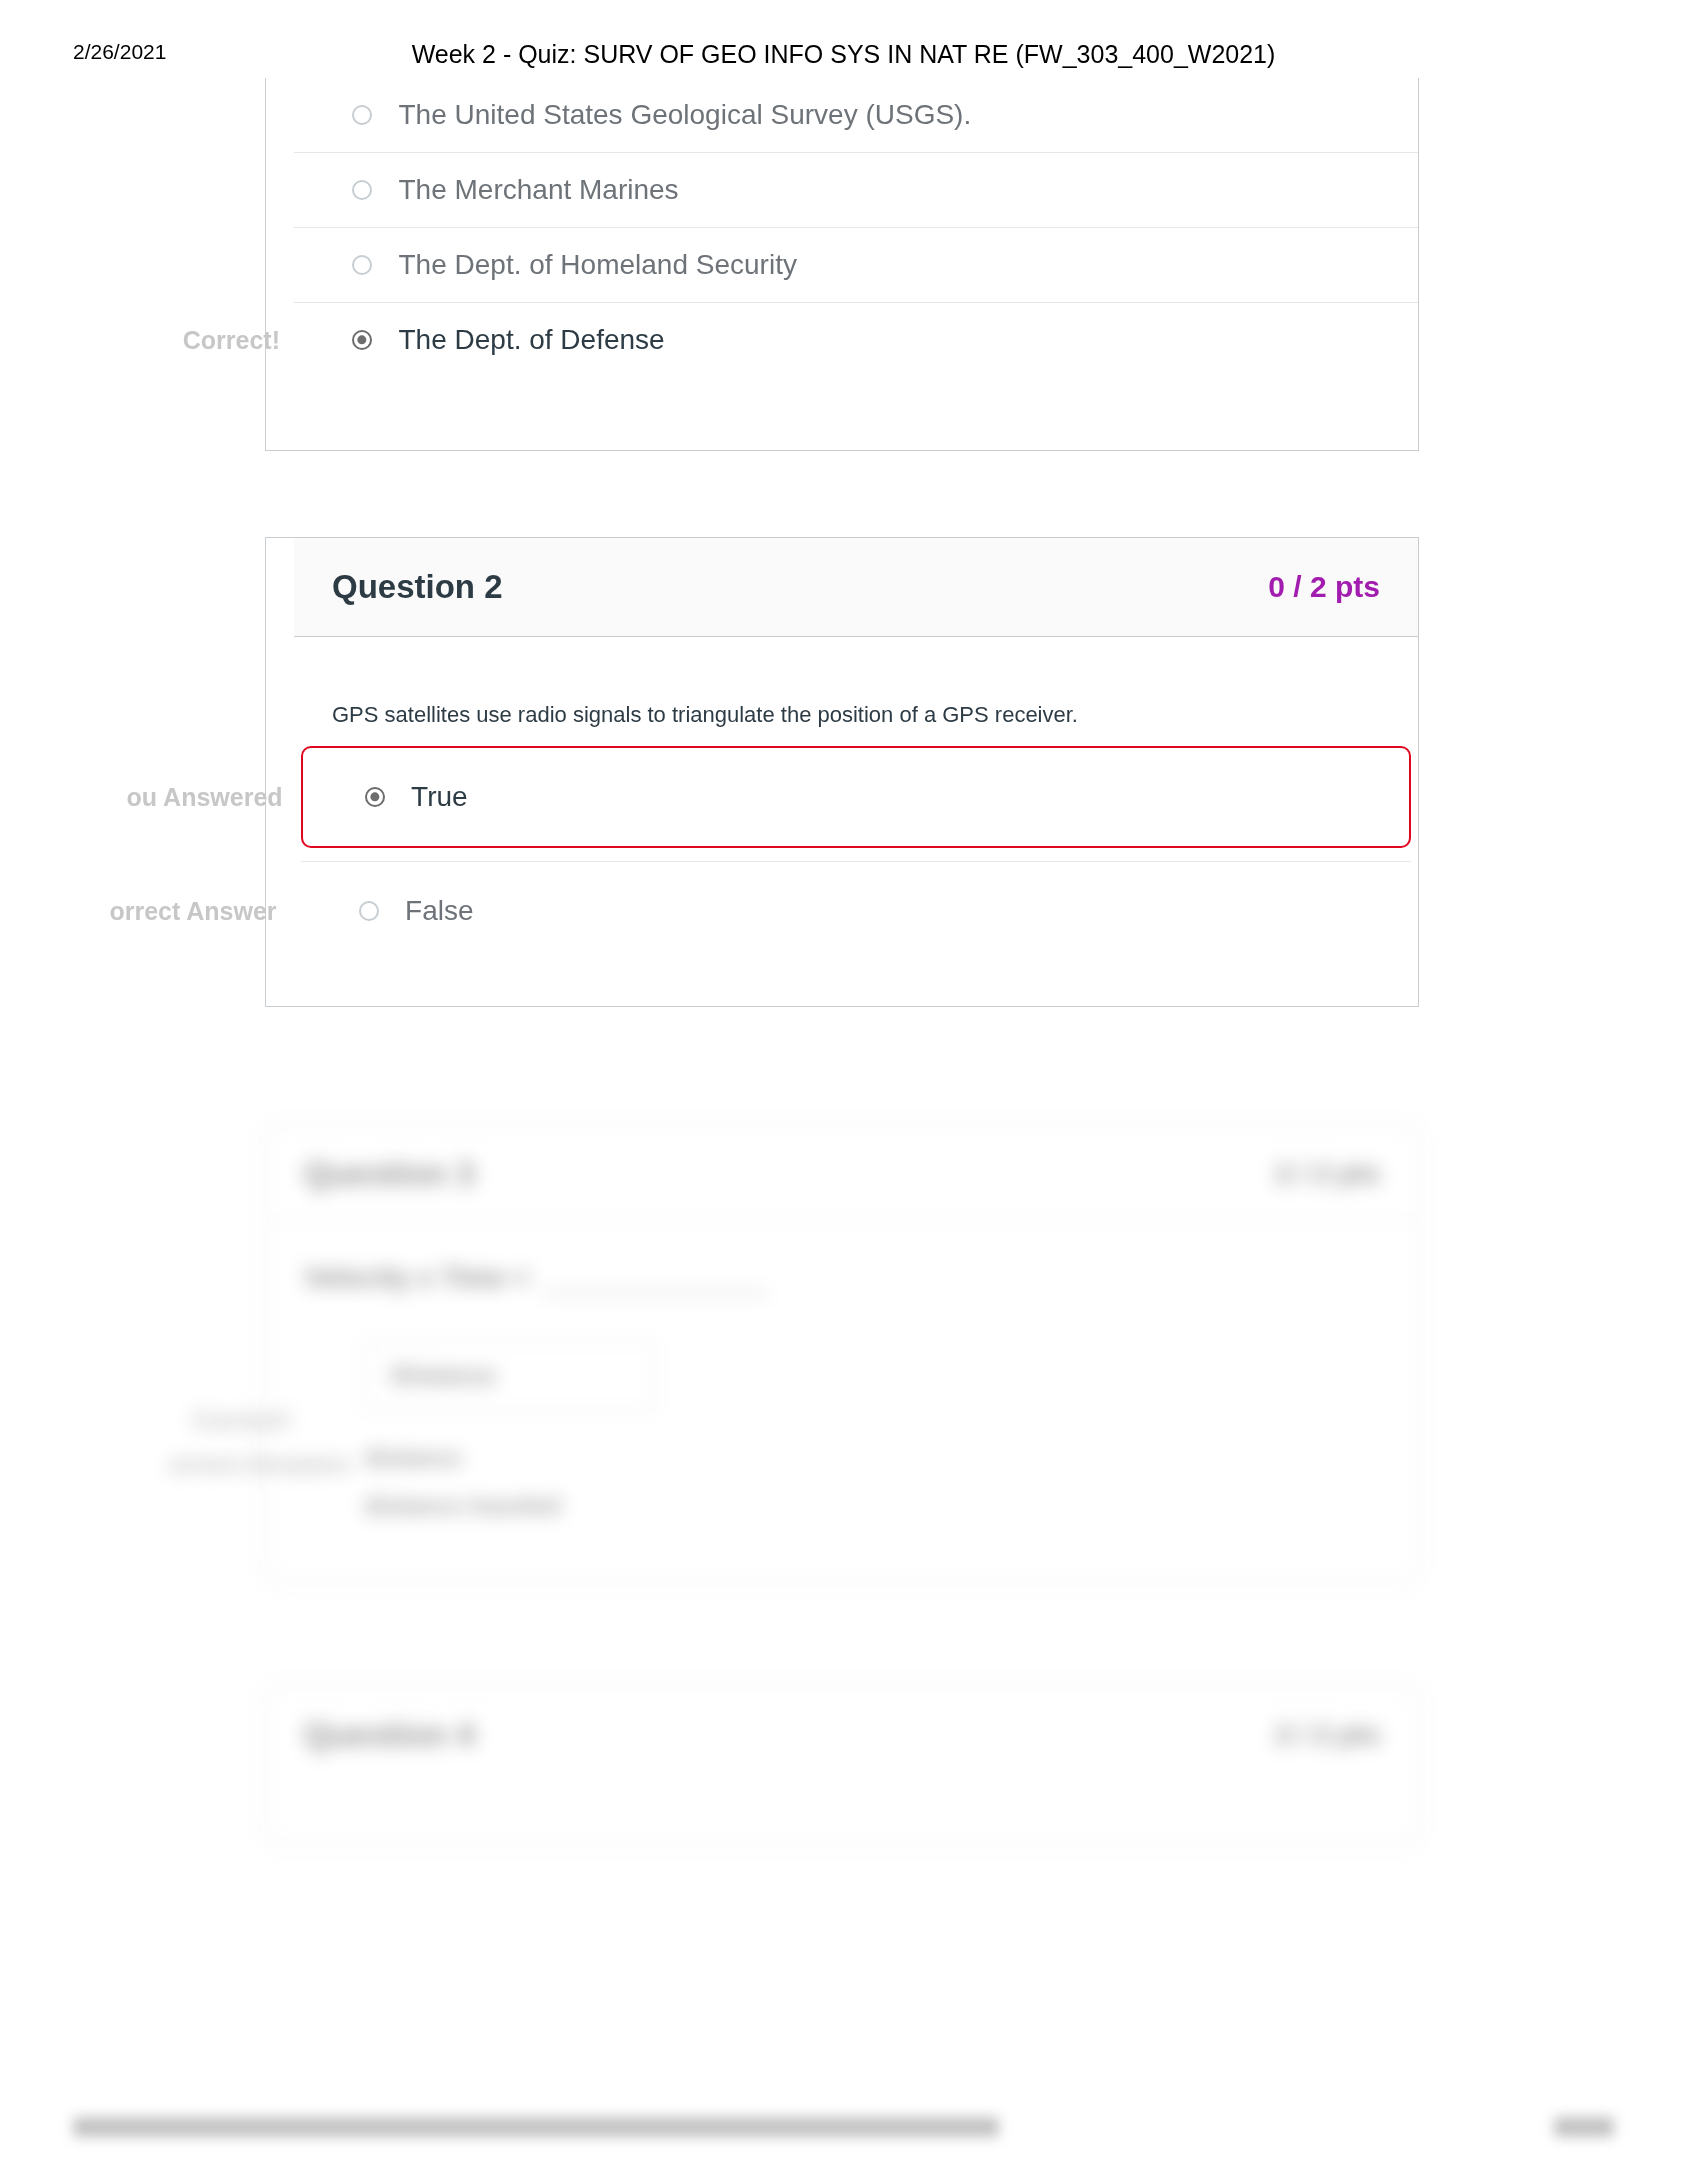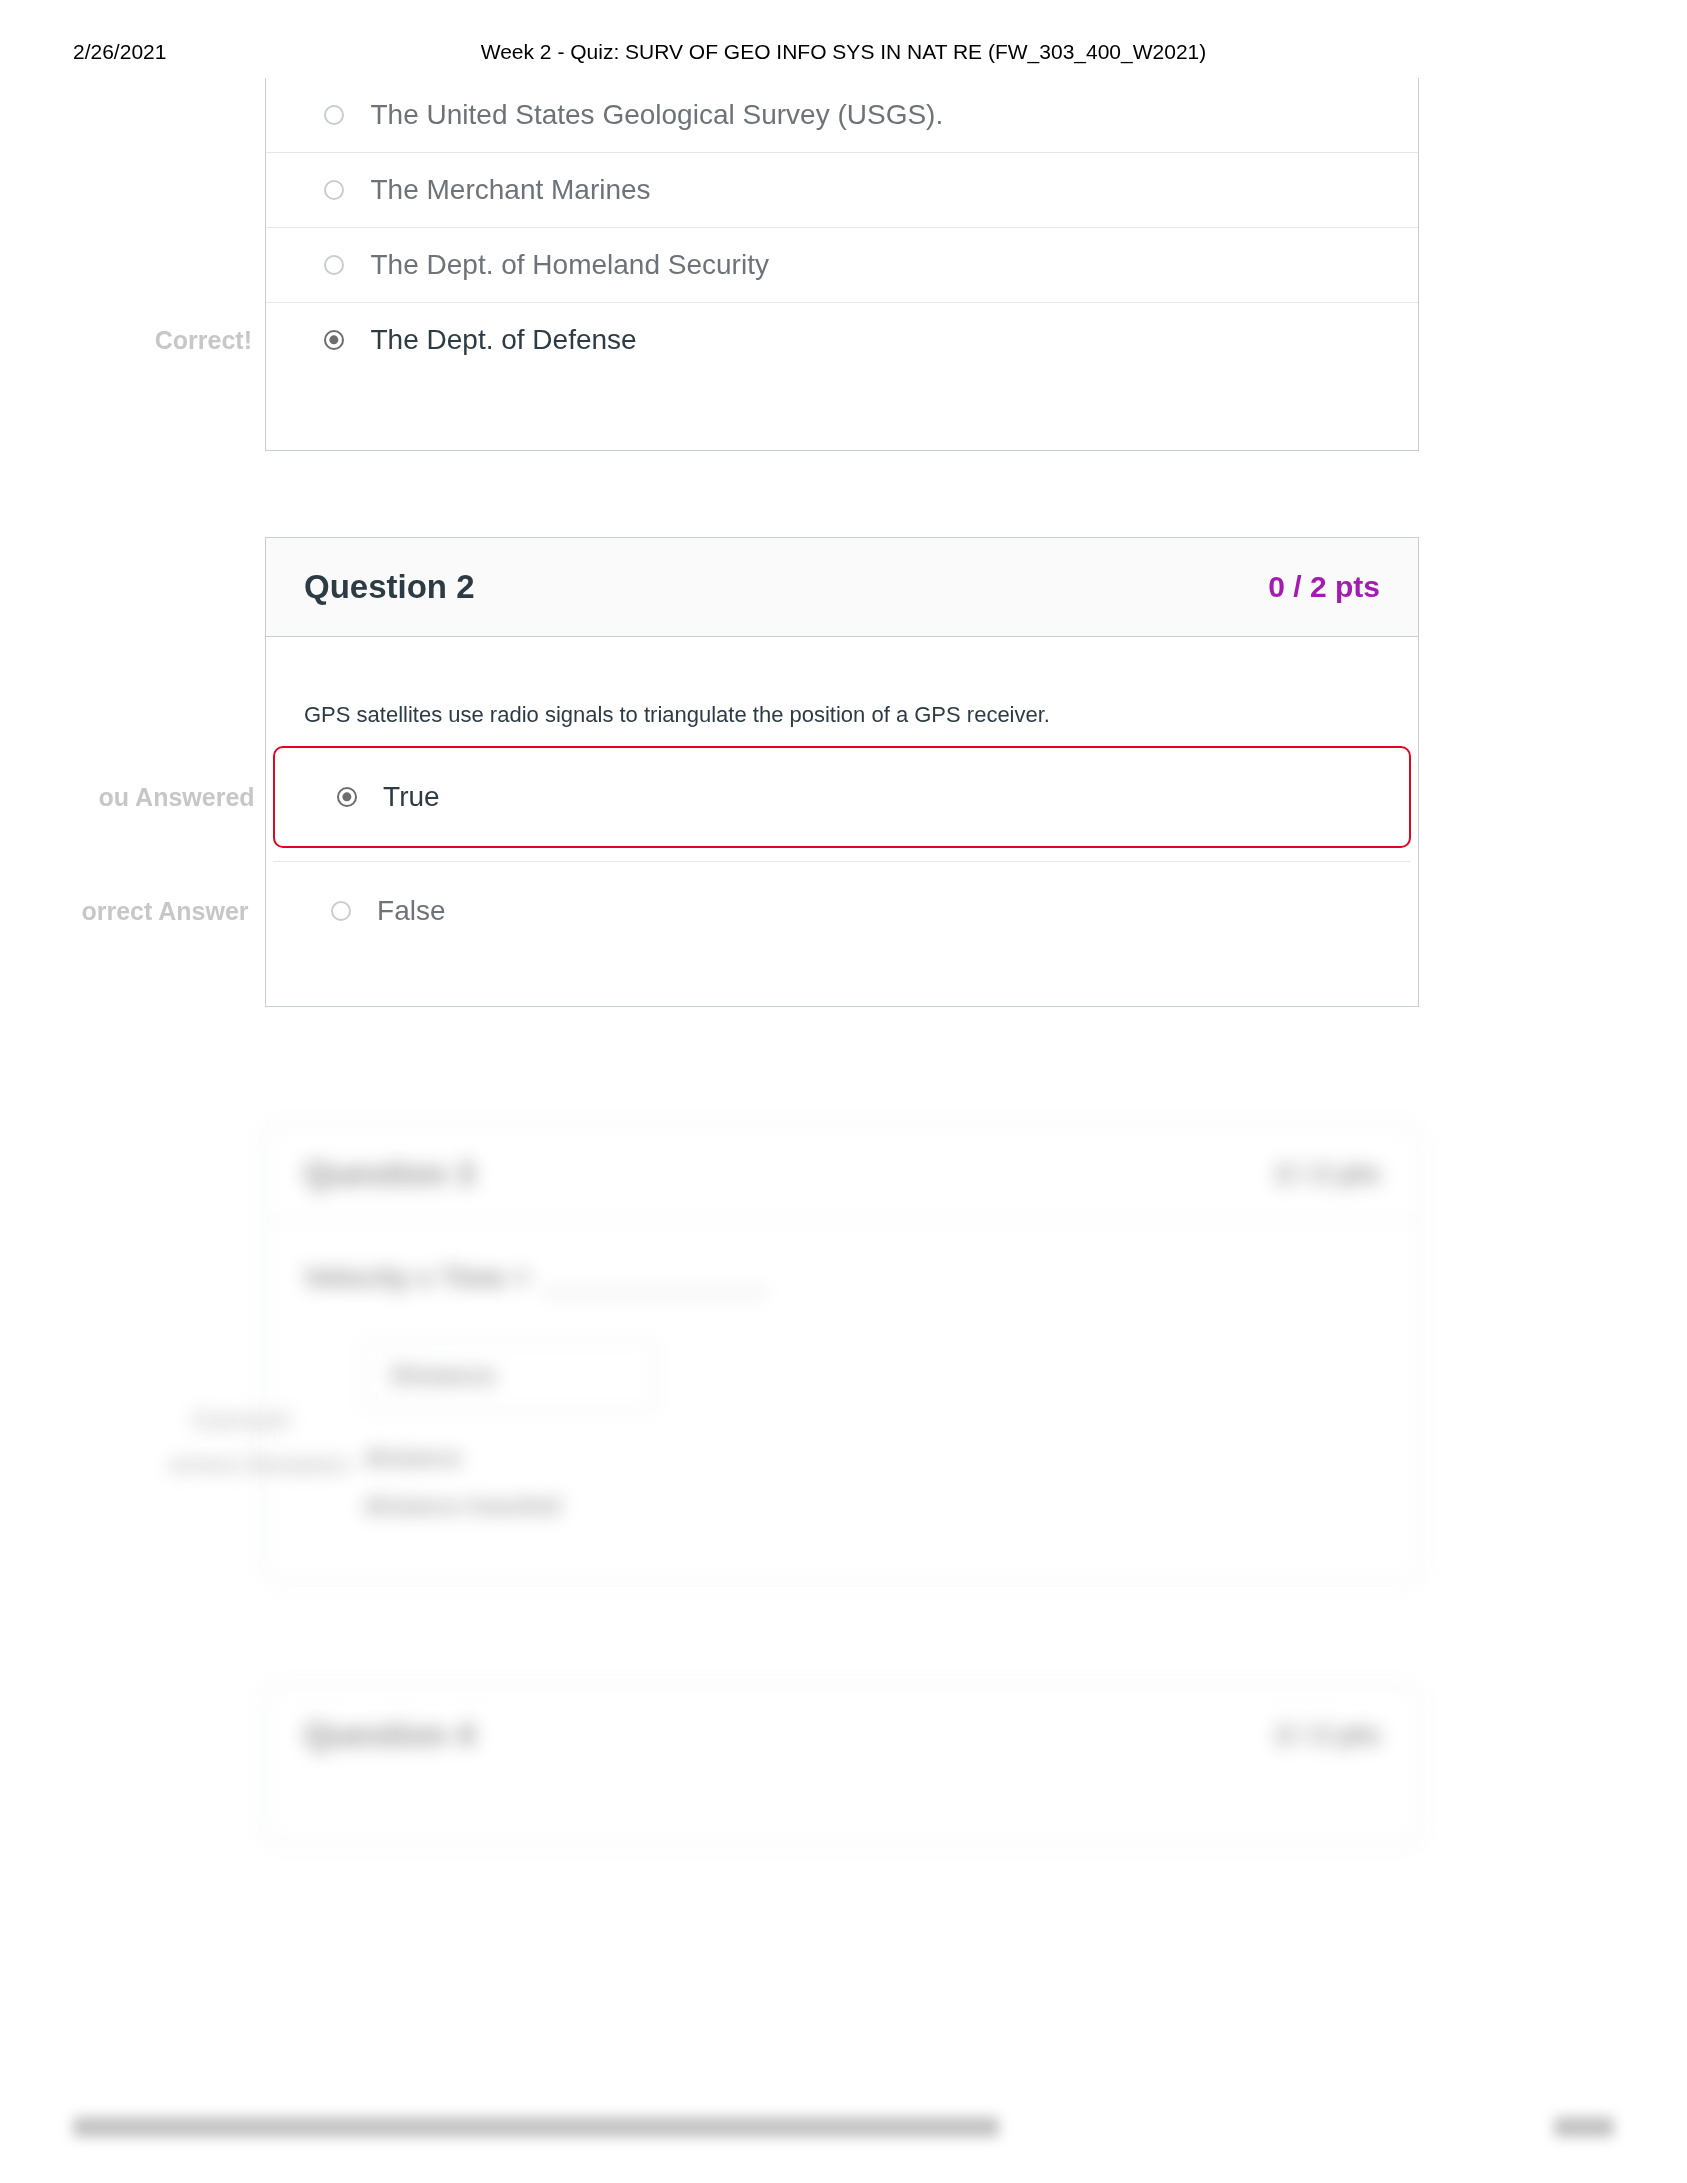--- a/index.html
+++ b/index.html
@@ -26,32 +26,33 @@
     top: 0;
     font-size: 21px;
     color: #000;
   }
   .page-title {
     position: absolute;
     left: 0;
     right: 0;
     top: 0;
     text-align: center;
-    font-size: 21px;
+    font-size: 25px;
     color: #000;
   }
   .content {
     position: absolute;
     left: 265px;
     top: 78px;
     width: 1154px;
   }
   .question-card {
     border: 1.3px solid #c7cdd1;
     background: #fff;
+    padding-left: 28px;
   }
   .q1-card {
     border-top: none;
   }
   .answer-row {
     display: flex;
     align-items: center;
     border-top: 0.7px solid #e5e8ea;
     padding: 21px 26.5px 21px 58px;
     position: relative;

